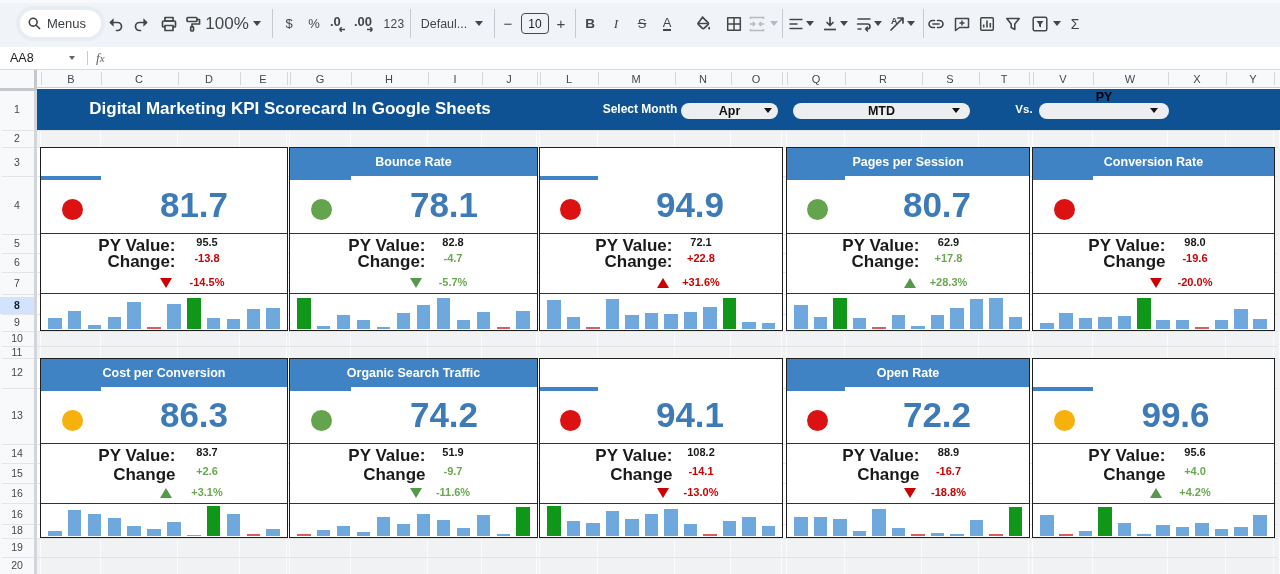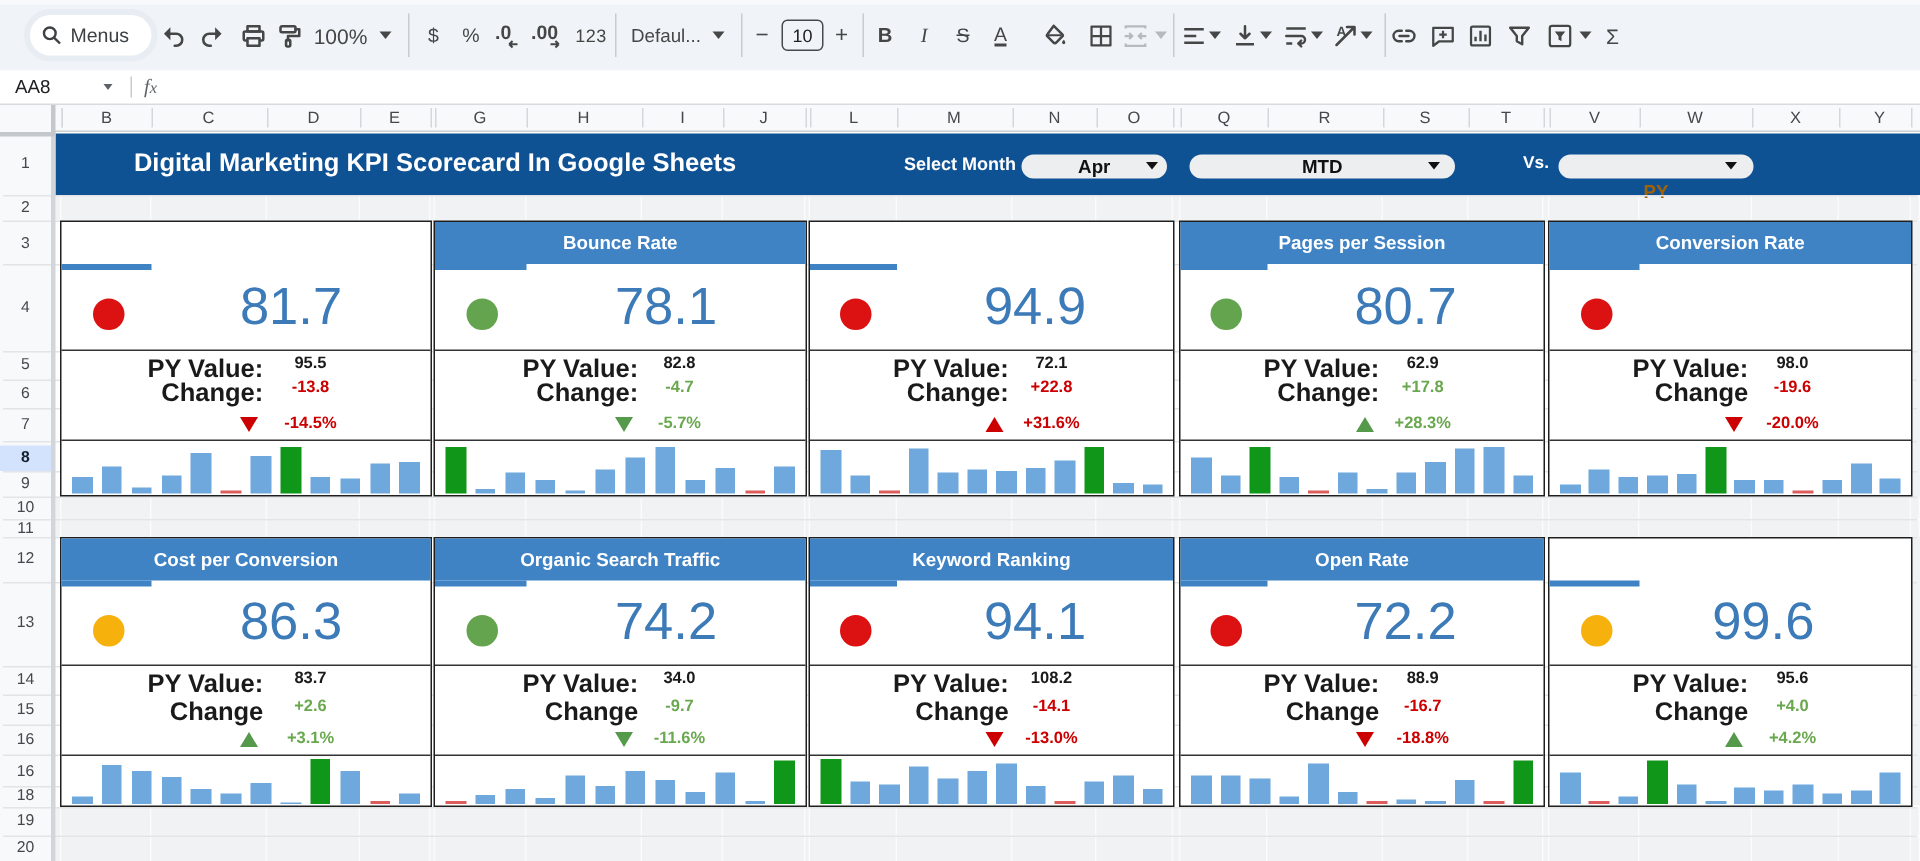--- a/index.html
+++ b/index.html
@@ -14,21 +14,21 @@
 .chead{position:absolute;top:70px;left:0;width:1280px;height:18px;background:#f8f9fa;border-bottom:1px solid #cdd0d3}
 .cl{position:absolute;top:0;height:18px;font-size:11px;color:#45484b;display:flex;align-items:center;justify-content:center}
 .cline{position:absolute;top:2px;bottom:2px;width:1px;background:#d5d8db}
 .rhead{position:absolute;left:0;top:88px;width:34px;height:486px;background:#f8f9fa}
 .rn{position:absolute;left:0;width:34px;font-size:10.5px;color:#45484b;text-align:center}
 .rline{position:absolute;left:2px;right:2px;height:1px;background:#e2e4e6}
 .card{position:absolute;background:#fff;border:1.3px solid #1f1f1f}
 .ch{position:absolute;top:0;left:0;right:0;height:28px;background:#3f83c5;color:#fff;
  font-weight:bold;font-size:12.5px;text-align:center;line-height:28px}
 .ctab{position:absolute;top:28px;left:0;height:4px;background:#3f83c5}
-.cnum{position:absolute;font-size:35px;font-weight:normal;color:#3c7ab8;text-align:center}
+.cnum{position:absolute;font-size:35px;font-weight:bold;color:#3c7ab8;text-align:center}
 .circ{position:absolute;width:21px;height:21px;border-radius:50%}
 .red{background:#dc1212}.green{background:#65a44e}.yellow{background:#f6b10c}
 .hl{position:absolute;left:0;right:0;height:1px;background:#333}
 .slbl{position:absolute;font-size:17px;font-weight:bold;color:#1a1a1a;text-align:right}
 .sval{position:absolute;font-size:11px;font-weight:bold;text-align:center;width:90px}
 .tri{position:absolute;width:0;height:0}
 .tri{border-left:6.5px solid transparent;border-right:6.5px solid transparent}
 .bwrap{position:absolute;left:7px;right:7px;bottom:1px;display:flex;justify-content:space-between;align-items:flex-end}
 .bar{width:13.5px}
 .gv{position:absolute;width:1px;background:rgba(255,255,255,.65)}
@@ -65,21 +65,21 @@
     </svg>
   </div>
 <div class="tbi" style="left:183.0px;width:20px">
     <svg width="18" height="18" viewBox="0 0 18 18">
       <rect x="3" y="2.5" width="10" height="4" rx="1" stroke="#444746" fill="none" stroke-width="1.7" stroke-linecap="round" stroke-linejoin="round"></rect>
       <path d="M13 4.5h2.5v4.5H8v3" stroke="#444746" fill="none" stroke-width="1.7" stroke-linecap="round" stroke-linejoin="round"></path>
       <rect x="6.7" y="11.5" width="2.8" height="4.5" rx="1" stroke="#444746" fill="none" stroke-width="1.7" stroke-linecap="round" stroke-linejoin="round"></rect>
     </svg>
   </div>
 <div class="tbi" style="left:207.0px;width:40px">
-    <span style="font-size:14px">100%</span>
+    <span style="font-size:17px">100%</span>
   </div>
 <div class="caret" style="left:253px;top:21px"></div>
 <div class="sep" style="left:272px"></div>
 <div class="tbi" style="left:279.0px;width:20px">
     <span style="font-size:13px">$</span>
   </div>
 <div class="tbi" style="left:304.0px;width:20px">
     <span style="font-size:13px">%</span>
   </div>
 <div class="tbi" style="left:328.0px;width:24px">
@@ -348,21 +348,21 @@
 <div class="abs" style="left:93px;top:88.5px;width:394px;height:41px;display:flex;align-items:center;justify-content:center;color:#fff;font-size:17px;font-weight:bold;white-space:nowrap">Digital Marketing KPI Scorecard In Google Sheets</div>
 <div class="abs" style="left:601px;top:88.5px;width:78px;height:41px;display:flex;align-items:center;justify-content:center;color:#fff;font-size:12px;font-weight:bold;white-space:nowrap">Select Month</div>
 <div class="abs" style="left:681px;top:102.5px;width:97px;height:16px;border-radius:8.5px;background:#eceeef"></div>
 <div class="abs" style="left:681px;top:102.5px;width:97px;height:16px;display:flex;align-items:center;justify-content:center;font-size:12.5px;font-weight:bold;color:#111">Apr</div>
 <div class="caret" style="left:764px;top:107.5px;border-top-color:#111;border-top-width:5.5px;border-left-width:4.5px;border-right-width:4.5px"></div>
 <div class="abs" style="left:793px;top:102.5px;width:177px;height:16px;border-radius:8.5px;background:#eceeef"></div>
 <div class="abs" style="left:793px;top:102.5px;width:177px;height:16px;display:flex;align-items:center;justify-content:center;font-size:12.5px;font-weight:bold;color:#111">MTD</div>
 <div class="caret" style="left:952px;top:107.5px;border-top-color:#111;border-top-width:5.5px;border-left-width:4.5px;border-right-width:4.5px"></div>
 <div class="abs" style="left:1009px;top:88.5px;width:30px;height:41px;display:flex;align-items:center;justify-content:center;color:#fff;font-size:11.5px;font-weight:bold">Vs.</div>
 <div class="abs" style="left:1039px;top:102.5px;width:130px;height:16px;border-radius:8.5px;background:#eceeef"></div>
-<div class="abs" style="left:1039px;top:120px;width:130px;height:16px;display:flex;align-items:center;justify-content:center;font-size:12.5px;font-weight:bold;color:#a16207">PY</div>
+<div class="abs" style="left:1039px;top:89px;width:130px;height:16px;display:flex;align-items:center;justify-content:center;font-size:12.5px;font-weight:bold;color:#000000">PY</div>
 <div class="caret" style="left:1150px;top:107.5px;border-top-color:#111;border-top-width:5.5px;border-left-width:4.5px;border-right-width:4.5px"></div>
 <div class="rhead"></div>
 <div class="rline" style="top:129.5px"></div>
 <div class="rline" style="top:147px"></div>
 <div class="rline" style="top:176px"></div>
 <div class="rline" style="top:233.5px"></div>
 <div class="rline" style="top:253px"></div>
 <div class="rline" style="top:272px"></div>
 <div class="rline" style="top:293.5px"></div>
 <div class="rline" style="top:314px"></div>
@@ -567,42 +567,41 @@
 </div>
 </div>
 <div class="card" style="left:289px;top:358px;width:249px;height:179.5px">
 <div class="ch">Organic Search Traffic</div>
 <div class="ctab" style="width:61px"></div>
 <div class="cnum" style="left:61px;right:0;top:36px;height:40px;line-height:40px">74.2</div>
 <div class="circ green" style="left:21.0px;top:50.5px"></div>
 <div class="hl" style="top:84px"></div>
     <div class="hl" style="top:143.5px"></div>
 <div class="slbl" style="left:0;width:135.5px;top:87px">PY Value:</div>
-<div class="sval" style="left:118.0px;top:87px;color:#1a1a1a">34.0</div>
+<div class="sval" style="left:118.0px;top:87px;color:#1a1a1a">51.9</div>
 <div class="slbl" style="left:0;width:135.5px;top:106px">Change</div>
 <div class="sval" style="left:118.0px;top:106px;color:#6aa84f">-9.7</div>
 <div class="tri" style="left:120.0px;top:128.5px;border-top:10.5px solid #55994a"></div>
 <div class="sval" style="left:118.0px;top:127px;color:#6aa84f">-11.6%</div>
 <div class="bwrap" style="bottom:1px">
 <div class="bar" style="height:2px;background:#dd5c5c"></div>
 <div class="bar" style="height:6px;background:#6fa8dc"></div>
 <div class="bar" style="height:10px;background:#6fa8dc"></div>
 <div class="bar" style="height:4px;background:#6fa8dc"></div>
 <div class="bar" style="height:19px;background:#6fa8dc"></div>
 <div class="bar" style="height:12px;background:#6fa8dc"></div>
 <div class="bar" style="height:22px;background:#6fa8dc"></div>
 <div class="bar" style="height:16px;background:#6fa8dc"></div>
 <div class="bar" style="height:8px;background:#6fa8dc"></div>
 <div class="bar" style="height:21px;background:#6fa8dc"></div>
 <div class="bar" style="height:2px;background:#6fa8dc"></div>
 <div class="bar" style="height:29px;background:#109618"></div>
 </div>
 </div>
 <div class="card" style="left:539px;top:358px;width:244px;height:179.5px">
-<div class="ch">Keyword Ranking</div>
 <div class="ctab" style="width:58px"></div>
 <div class="cnum" style="left:58px;right:0;top:36px;height:40px;line-height:40px">94.1</div>
 <div class="circ red" style="left:19.5px;top:50.5px"></div>
 <div class="hl" style="top:84px"></div>
     <div class="hl" style="top:143.5px"></div>
 <div class="slbl" style="left:0;width:132.5px;top:87px">PY Value:</div>
 <div class="sval" style="left:116.0px;top:87px;color:#1a1a1a">108.2</div>
 <div class="slbl" style="left:0;width:132.5px;top:106px">Change</div>
 <div class="sval" style="left:116.0px;top:106px;color:#cc0000">-14.1</div>
 <div class="tri" style="left:117.0px;top:128.5px;border-top:10.5px solid #cc0000"></div>

